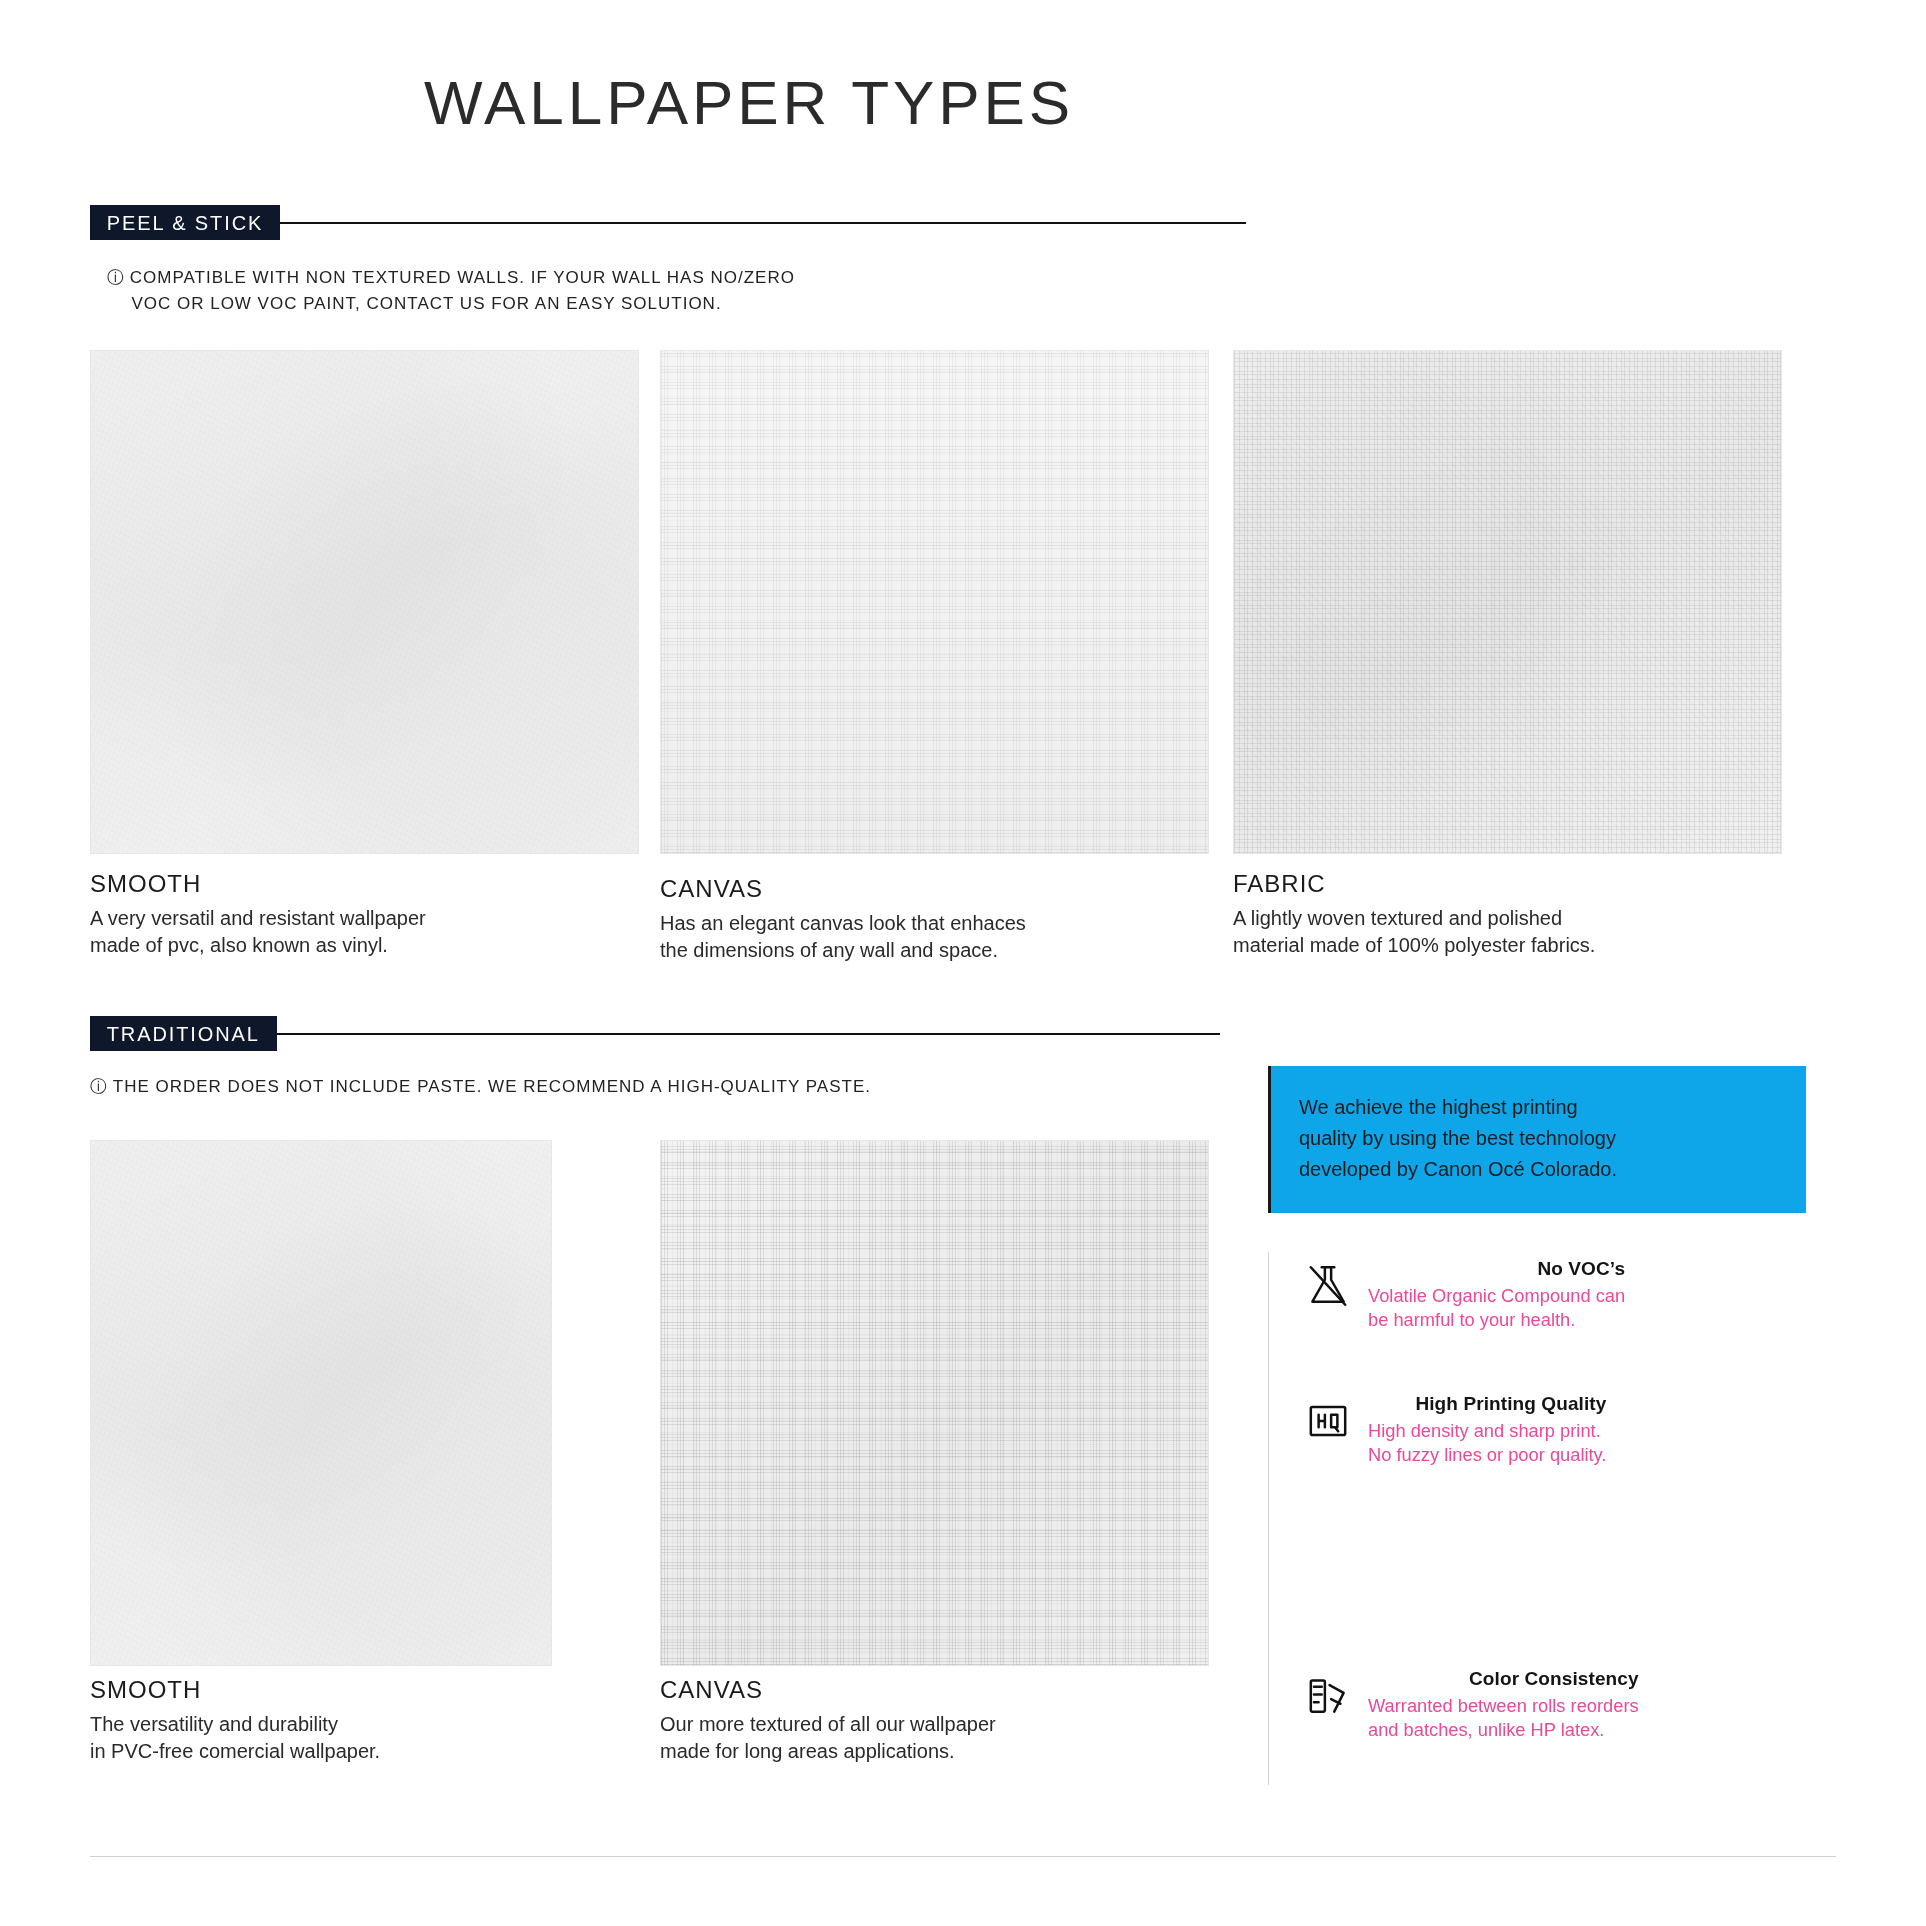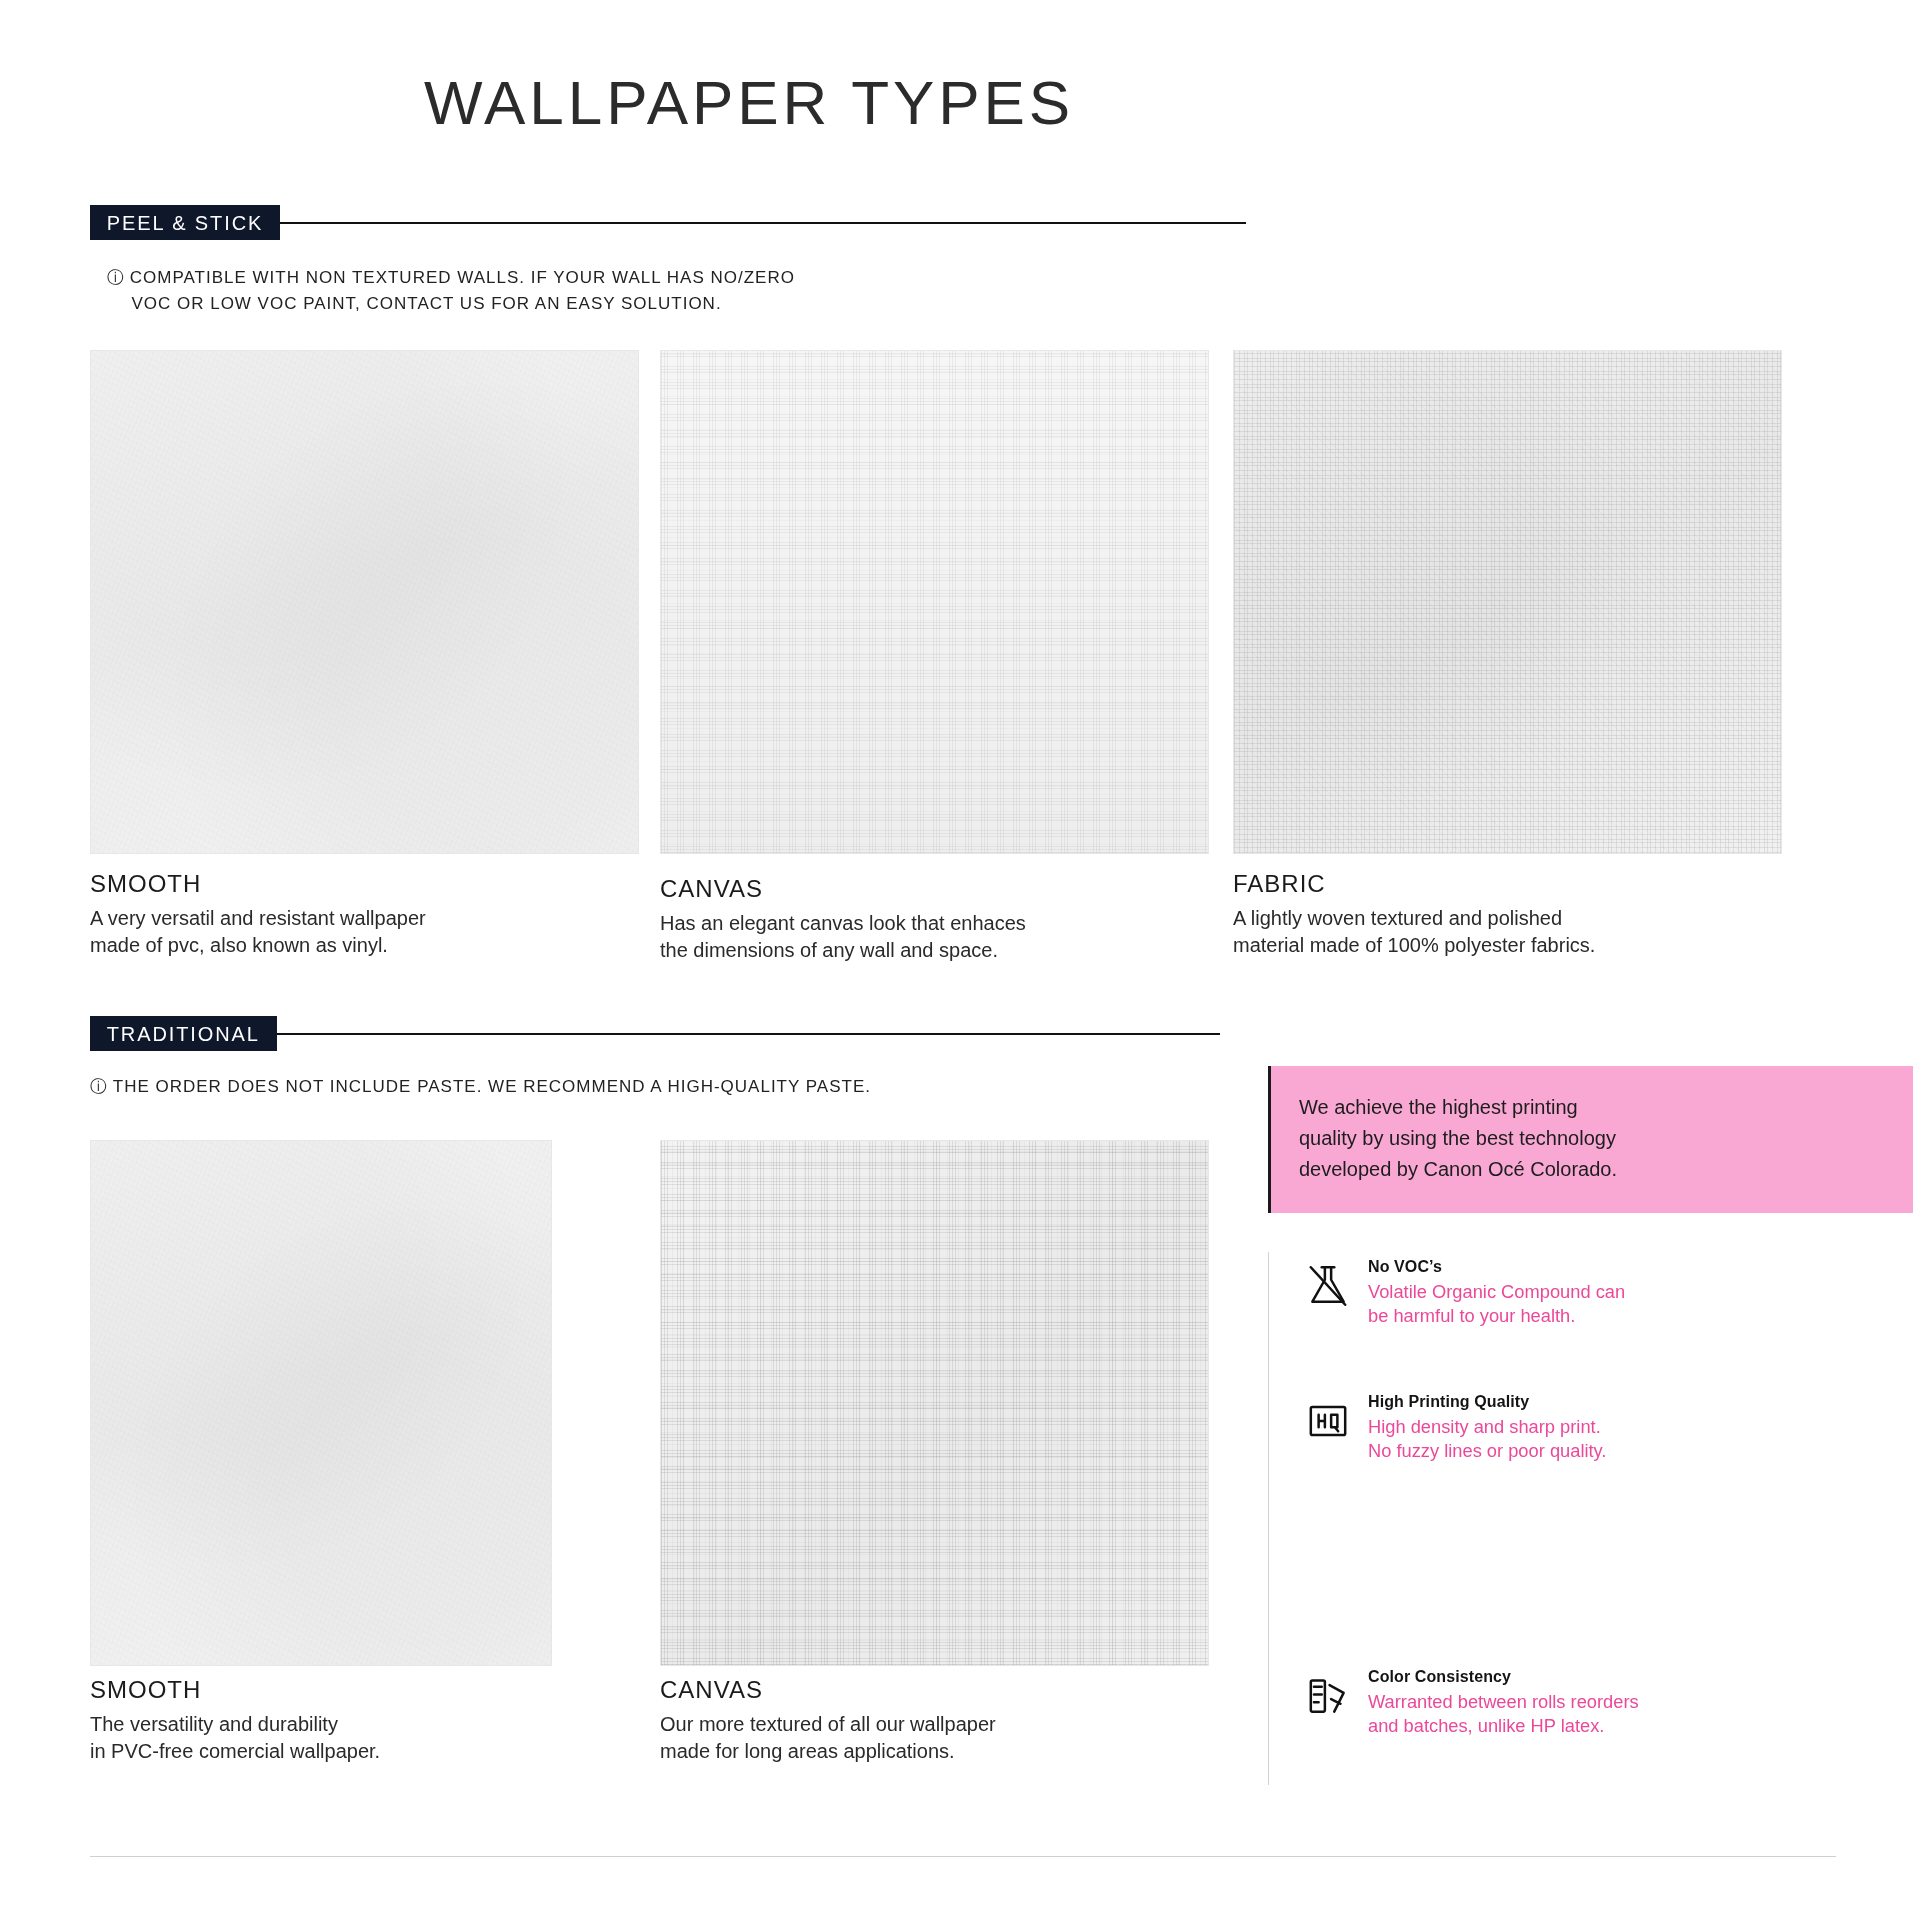--- a/index.html
+++ b/index.html
@@ -117,24 +117,24 @@
     position: absolute;
     font-size: 20px;
     line-height: 1.35;
     color: #2a2a2a;
     width: 539px;
   }
 
   
   .quote-box {
     position: absolute;
-    background: #f9a8d4;
+    background: #0ea5e9;
     border-left: 3.9px solid #1a1a1a;
     padding: 26px 36px 28px 28px;
-    width: 645px;
+    width: 538px;
   }
   .quote-box p {
     margin: 0;
     font-size: 20px;
     line-height: 1.55;
     color: #1d1d1d;
   }
 
   .feature-rail {
     position: absolute;
@@ -152,24 +152,25 @@
     width: 62px;
     min-width: 62px;
     height: 55px;
     display: flex;
     align-items: center;
     justify-content: center;
     margin-right: 9px;
   }
   .feature .ftext h4 {
     margin: 0 0 3.9px 0;
-    font-size: 16px;
+    font-size: 19px;
     font-weight: 700;
     color: #141414;
     letter-spacing: 0.1px;
+    text-align: right;
   }
   .feature .ftext p {
     margin: 0;
     font-size: 18.3px;
     line-height: 1.32;
     color: #ec4899;
   }
 
   .bottom-rule {
     position: absolute;

